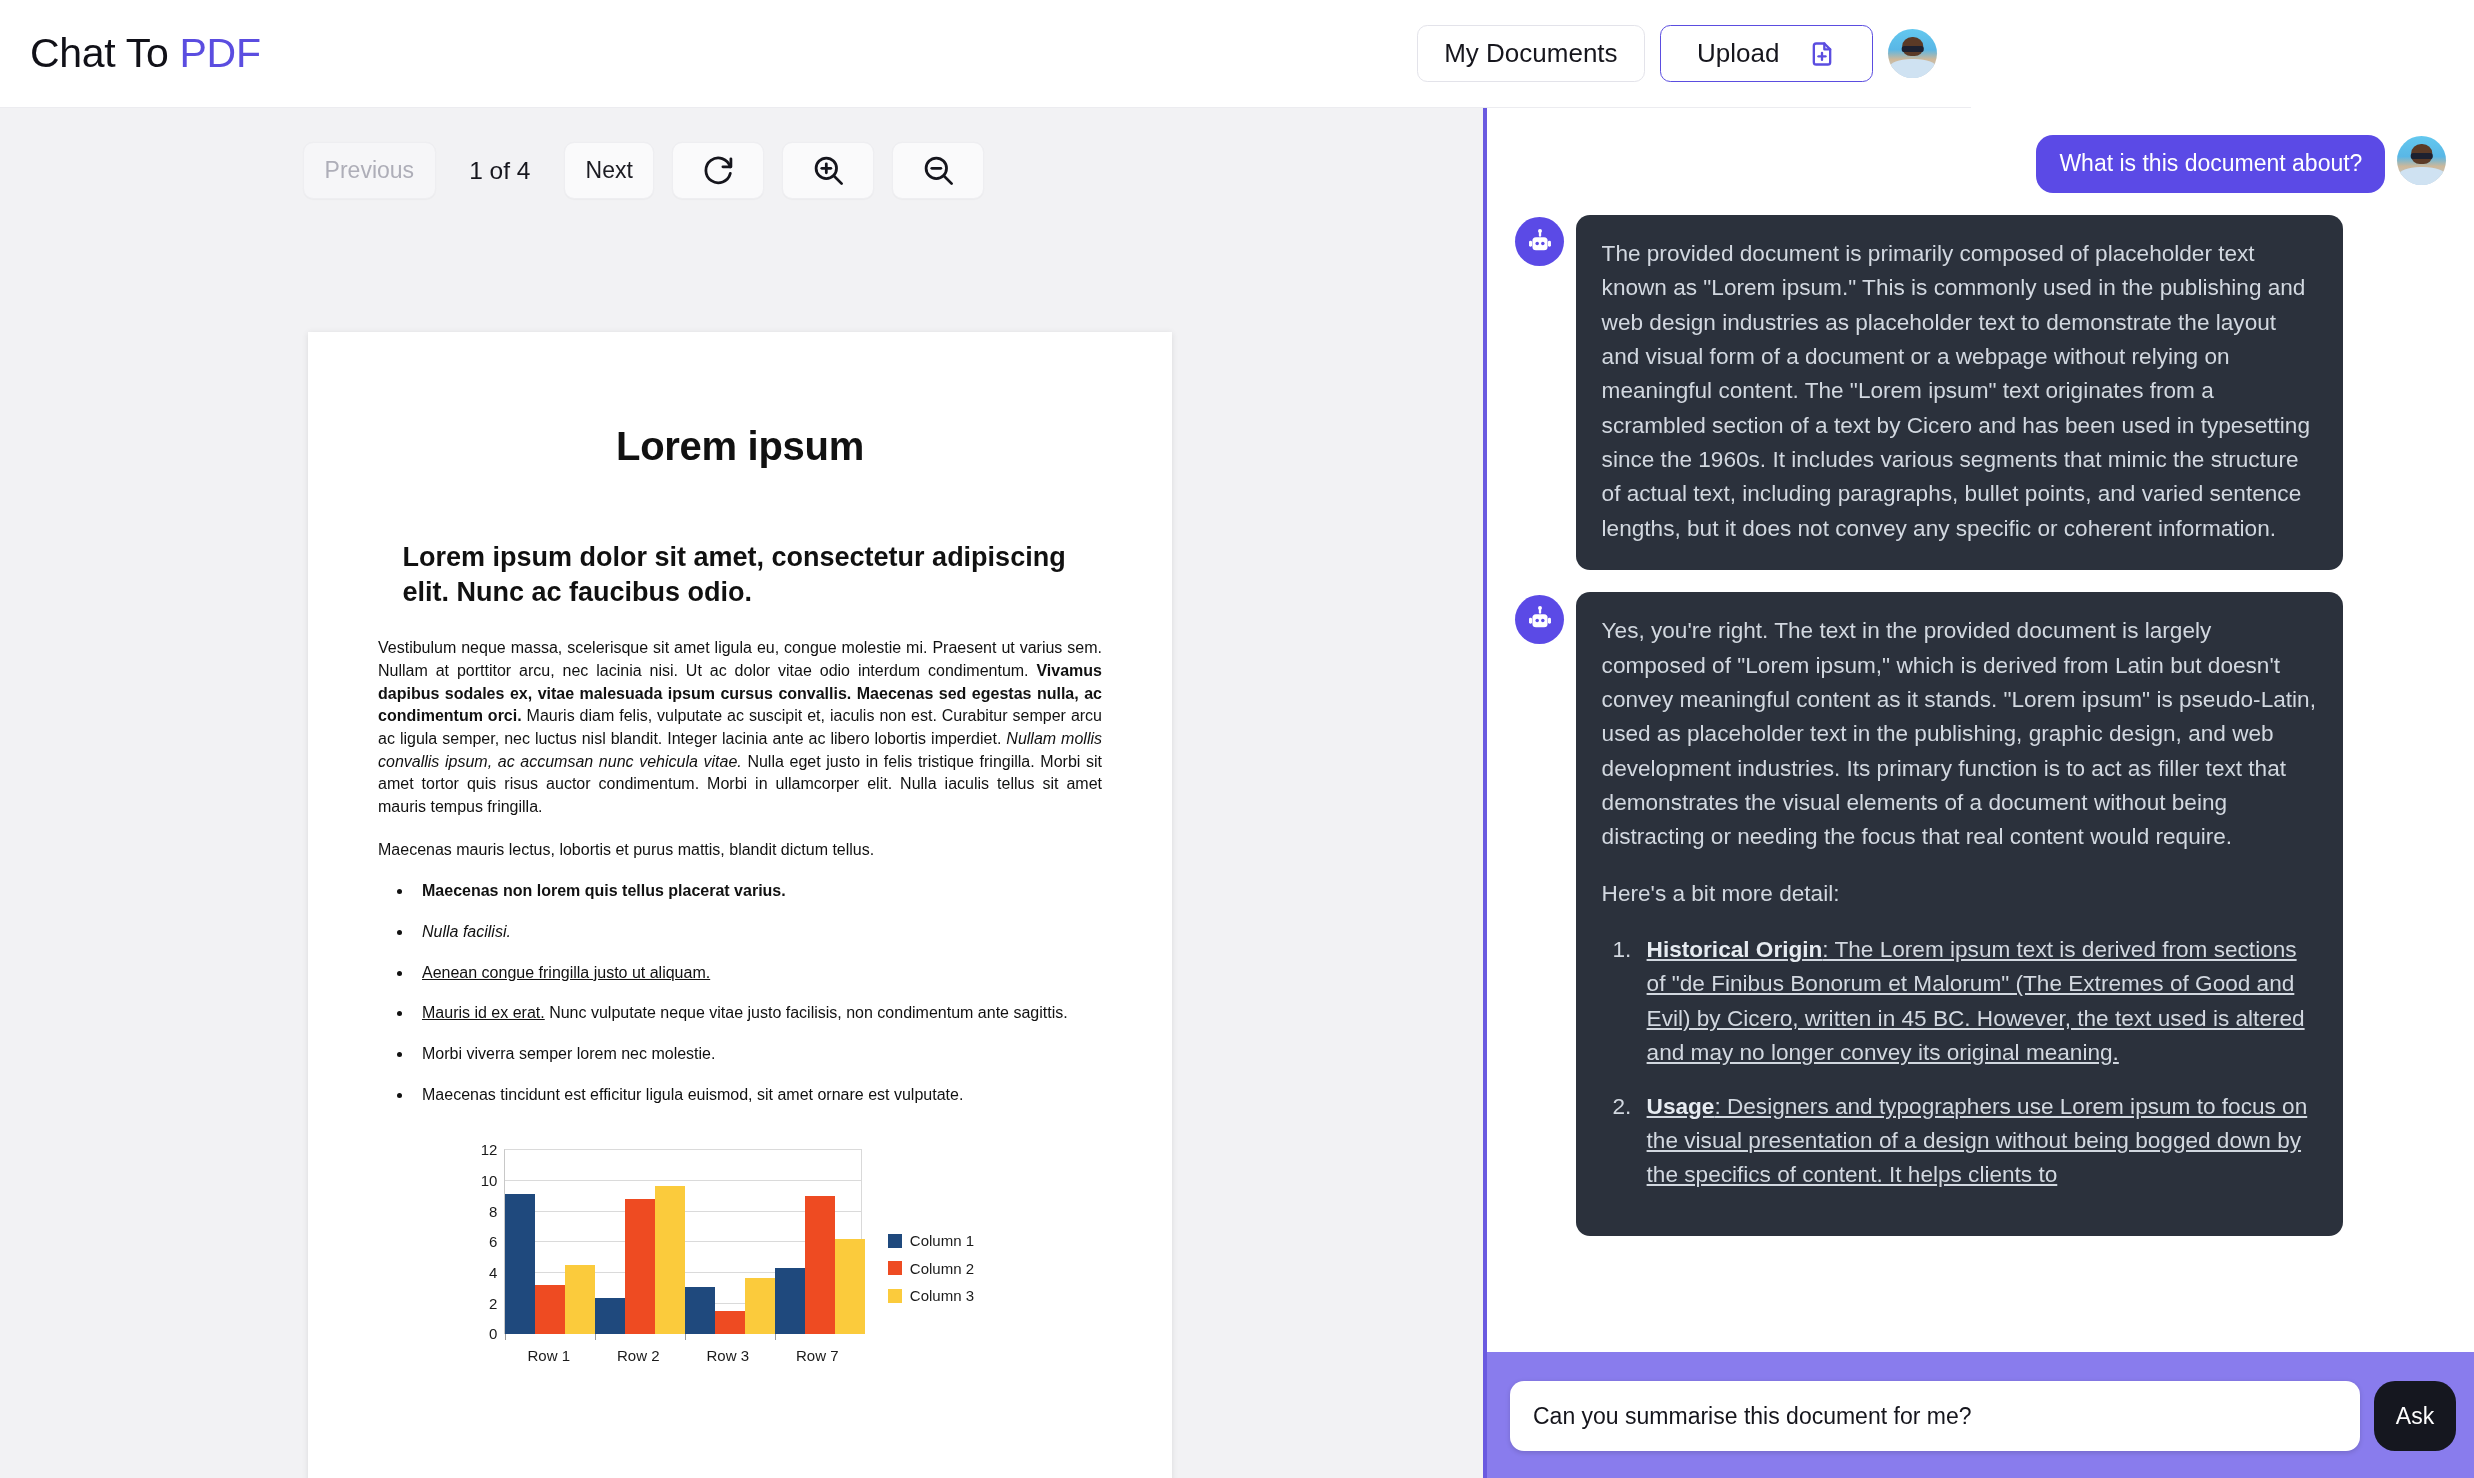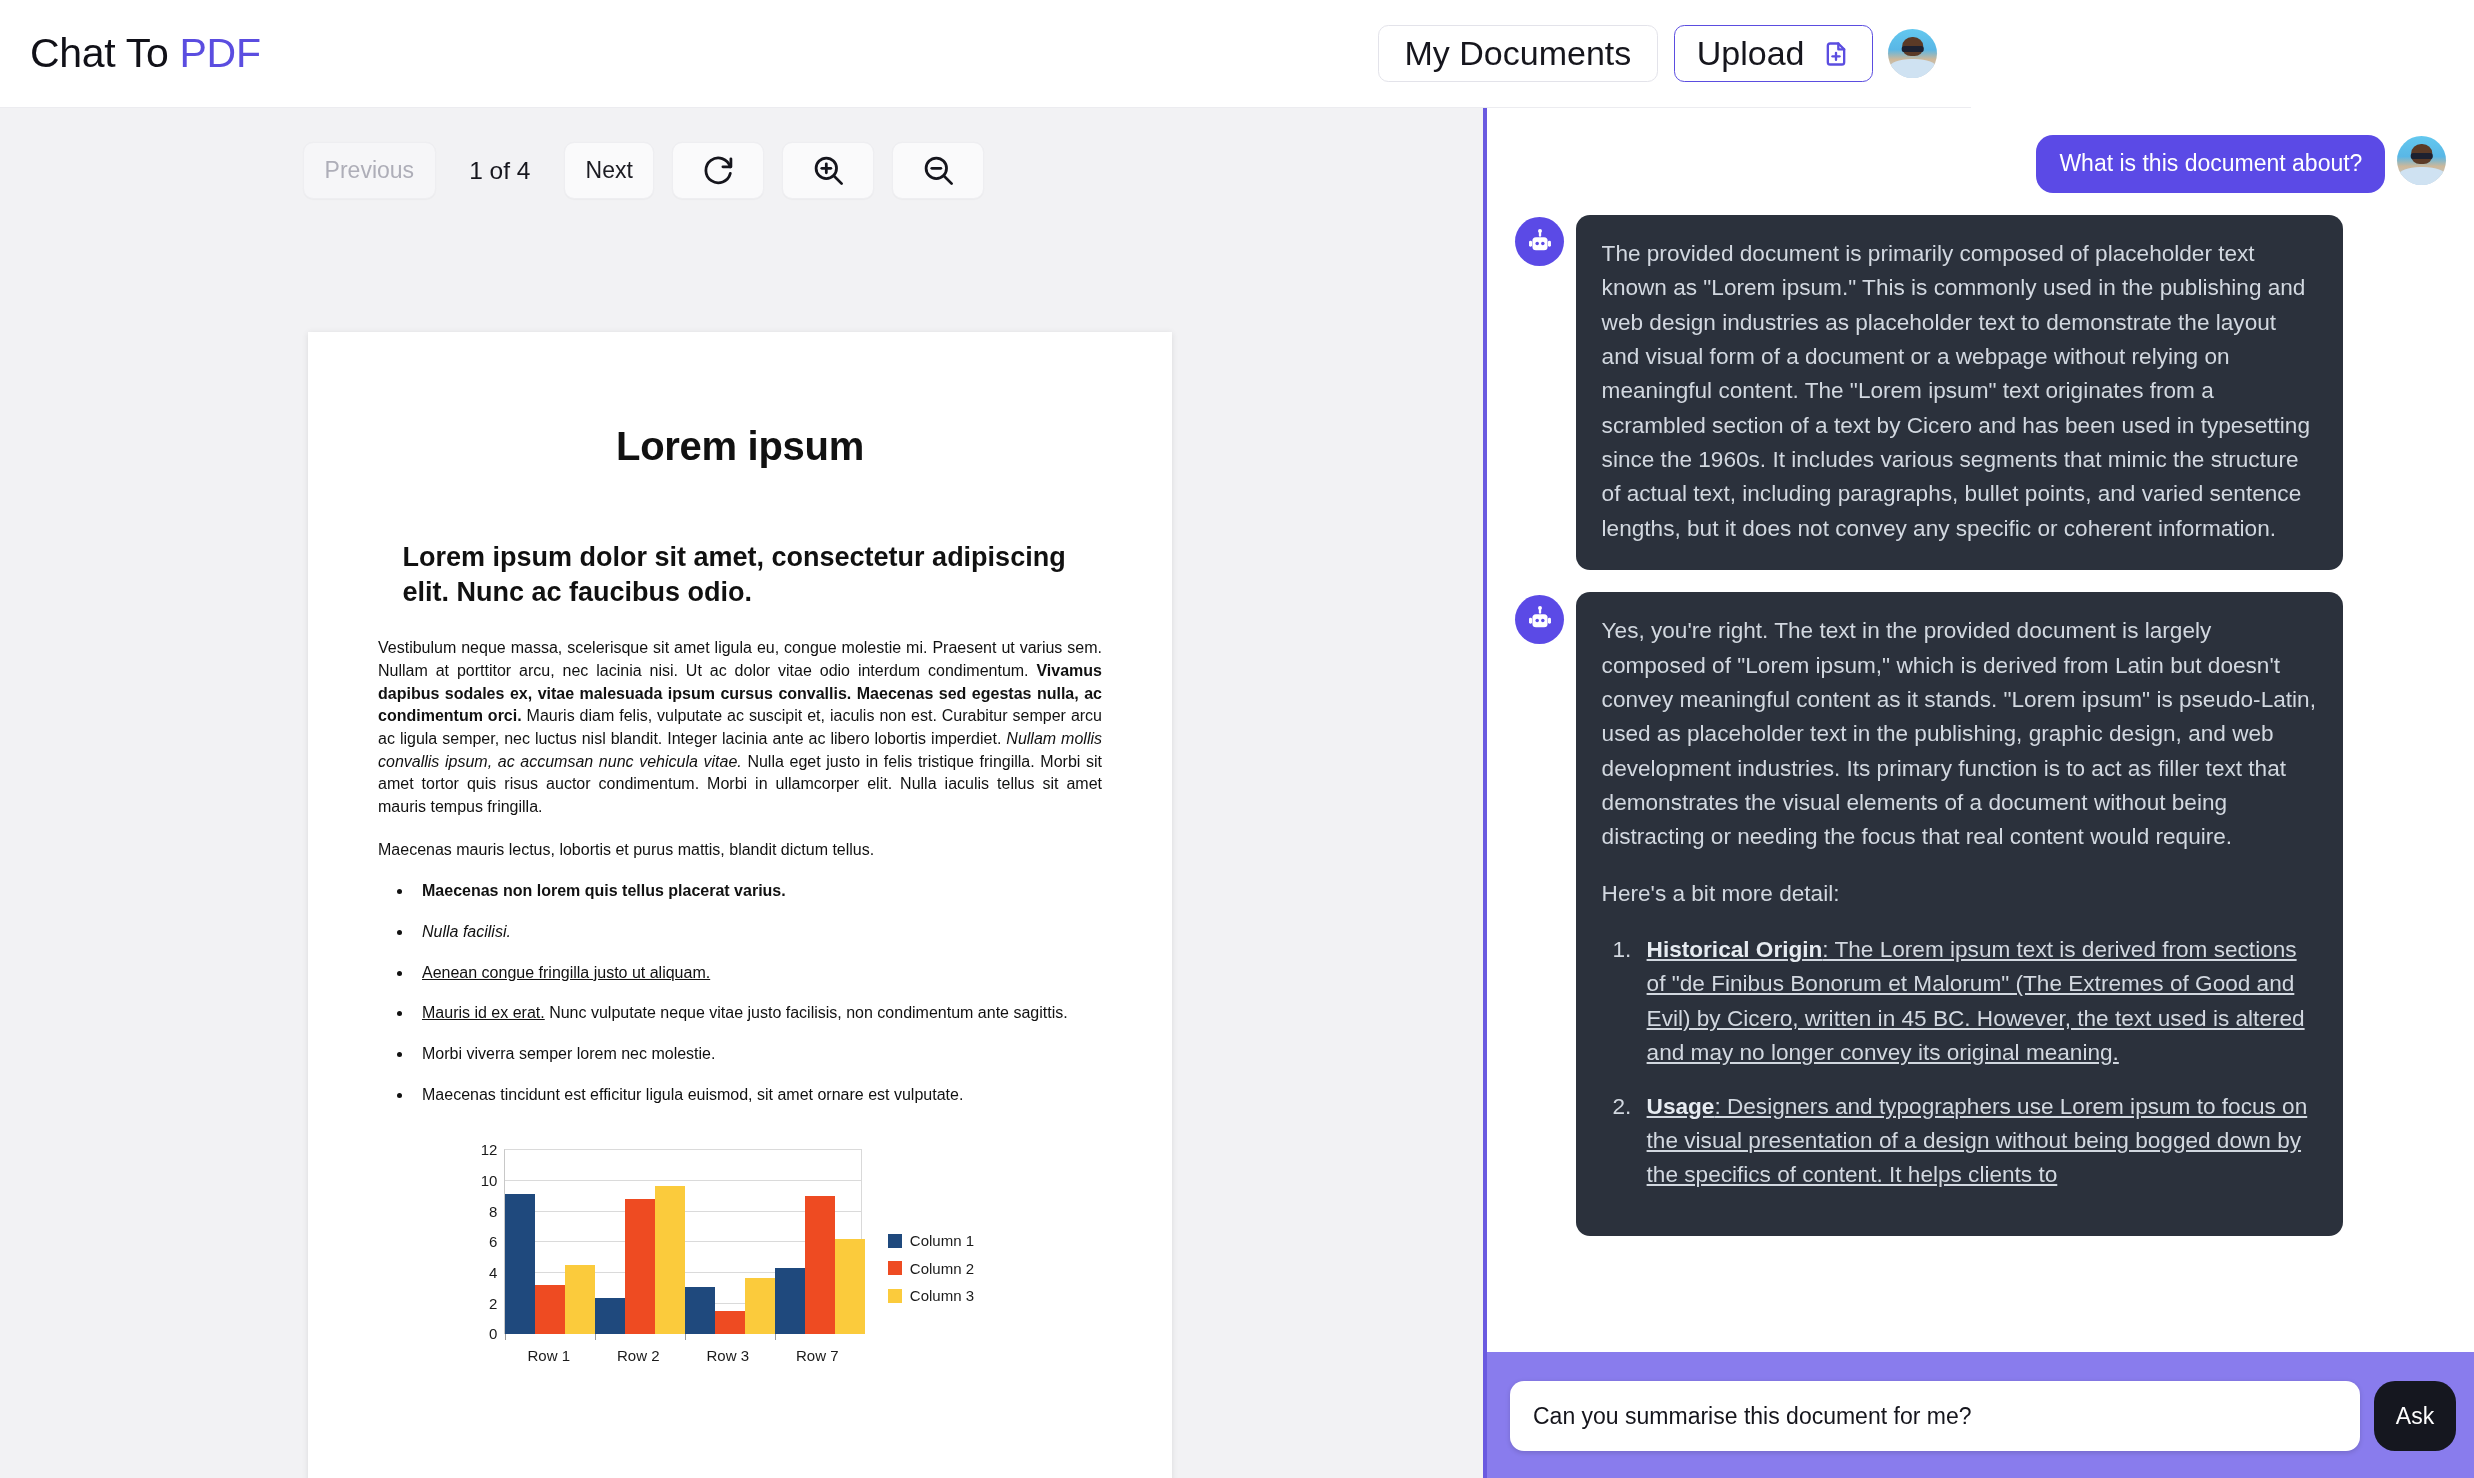--- a/index.html
+++ b/index.html
@@ -18,24 +18,24 @@
     border-bottom: 1.3px solid #ececf0;
     display: flex; align-items: center; justify-content: space-between;
     padding: 0 34px 0 30px;
   }
   .brand { font-size: 41px; font-weight: 400; color: #111118; letter-spacing: -0.3px; white-space: nowrap; }
   .brand .accent { color: #5b4de0; font-weight: 500; }
   .header-right { display: flex; align-items: center; gap: 15.5px; }
   .hdr-btn {
     height: 57px; display: flex; align-items: center; justify-content: center;
     background: #ffffff; border: 1.3px solid #e3e3ea; border-radius: 10.3px;
-    font-size: 34px; color: #16161d; padding: 0 26px; white-space: nowrap;
+    font-size: 26px; color: #16161d; padding: 0 26px; white-space: nowrap;
     cursor: pointer;
   }
-  .hdr-btn.outlined { border-color: #5b4de0; gap: 17px; padding: 0 22px; }
+  .hdr-btn.outlined { border-color: #5b4de0; gap: 28px; padding: 0 36px; }
   .upload-icon { width: 28px; height: 28px; display:block; }
   .avatar {
     width: 49px; height: 49px; border-radius: 50%;
     background: linear-gradient(180deg,#63c8ef 0%,#59b7e6 42%,#cdb89a 62%,#bcd3e8 100%);
     overflow: hidden; position: relative; flex: none; cursor: pointer;
   }
   .avatar .head { position:absolute; left:50%; top:16%; transform:translateX(-50%);
     width: 44%; height: 40%; border-radius: 46% 46% 40% 40%; background:#5b3a26; }
   .avatar .glasses { position:absolute; left:50%; top:34%; transform:translateX(-50%);
     width: 46%; height: 12%; border-radius: 2.6px; background:#1d2130; }

